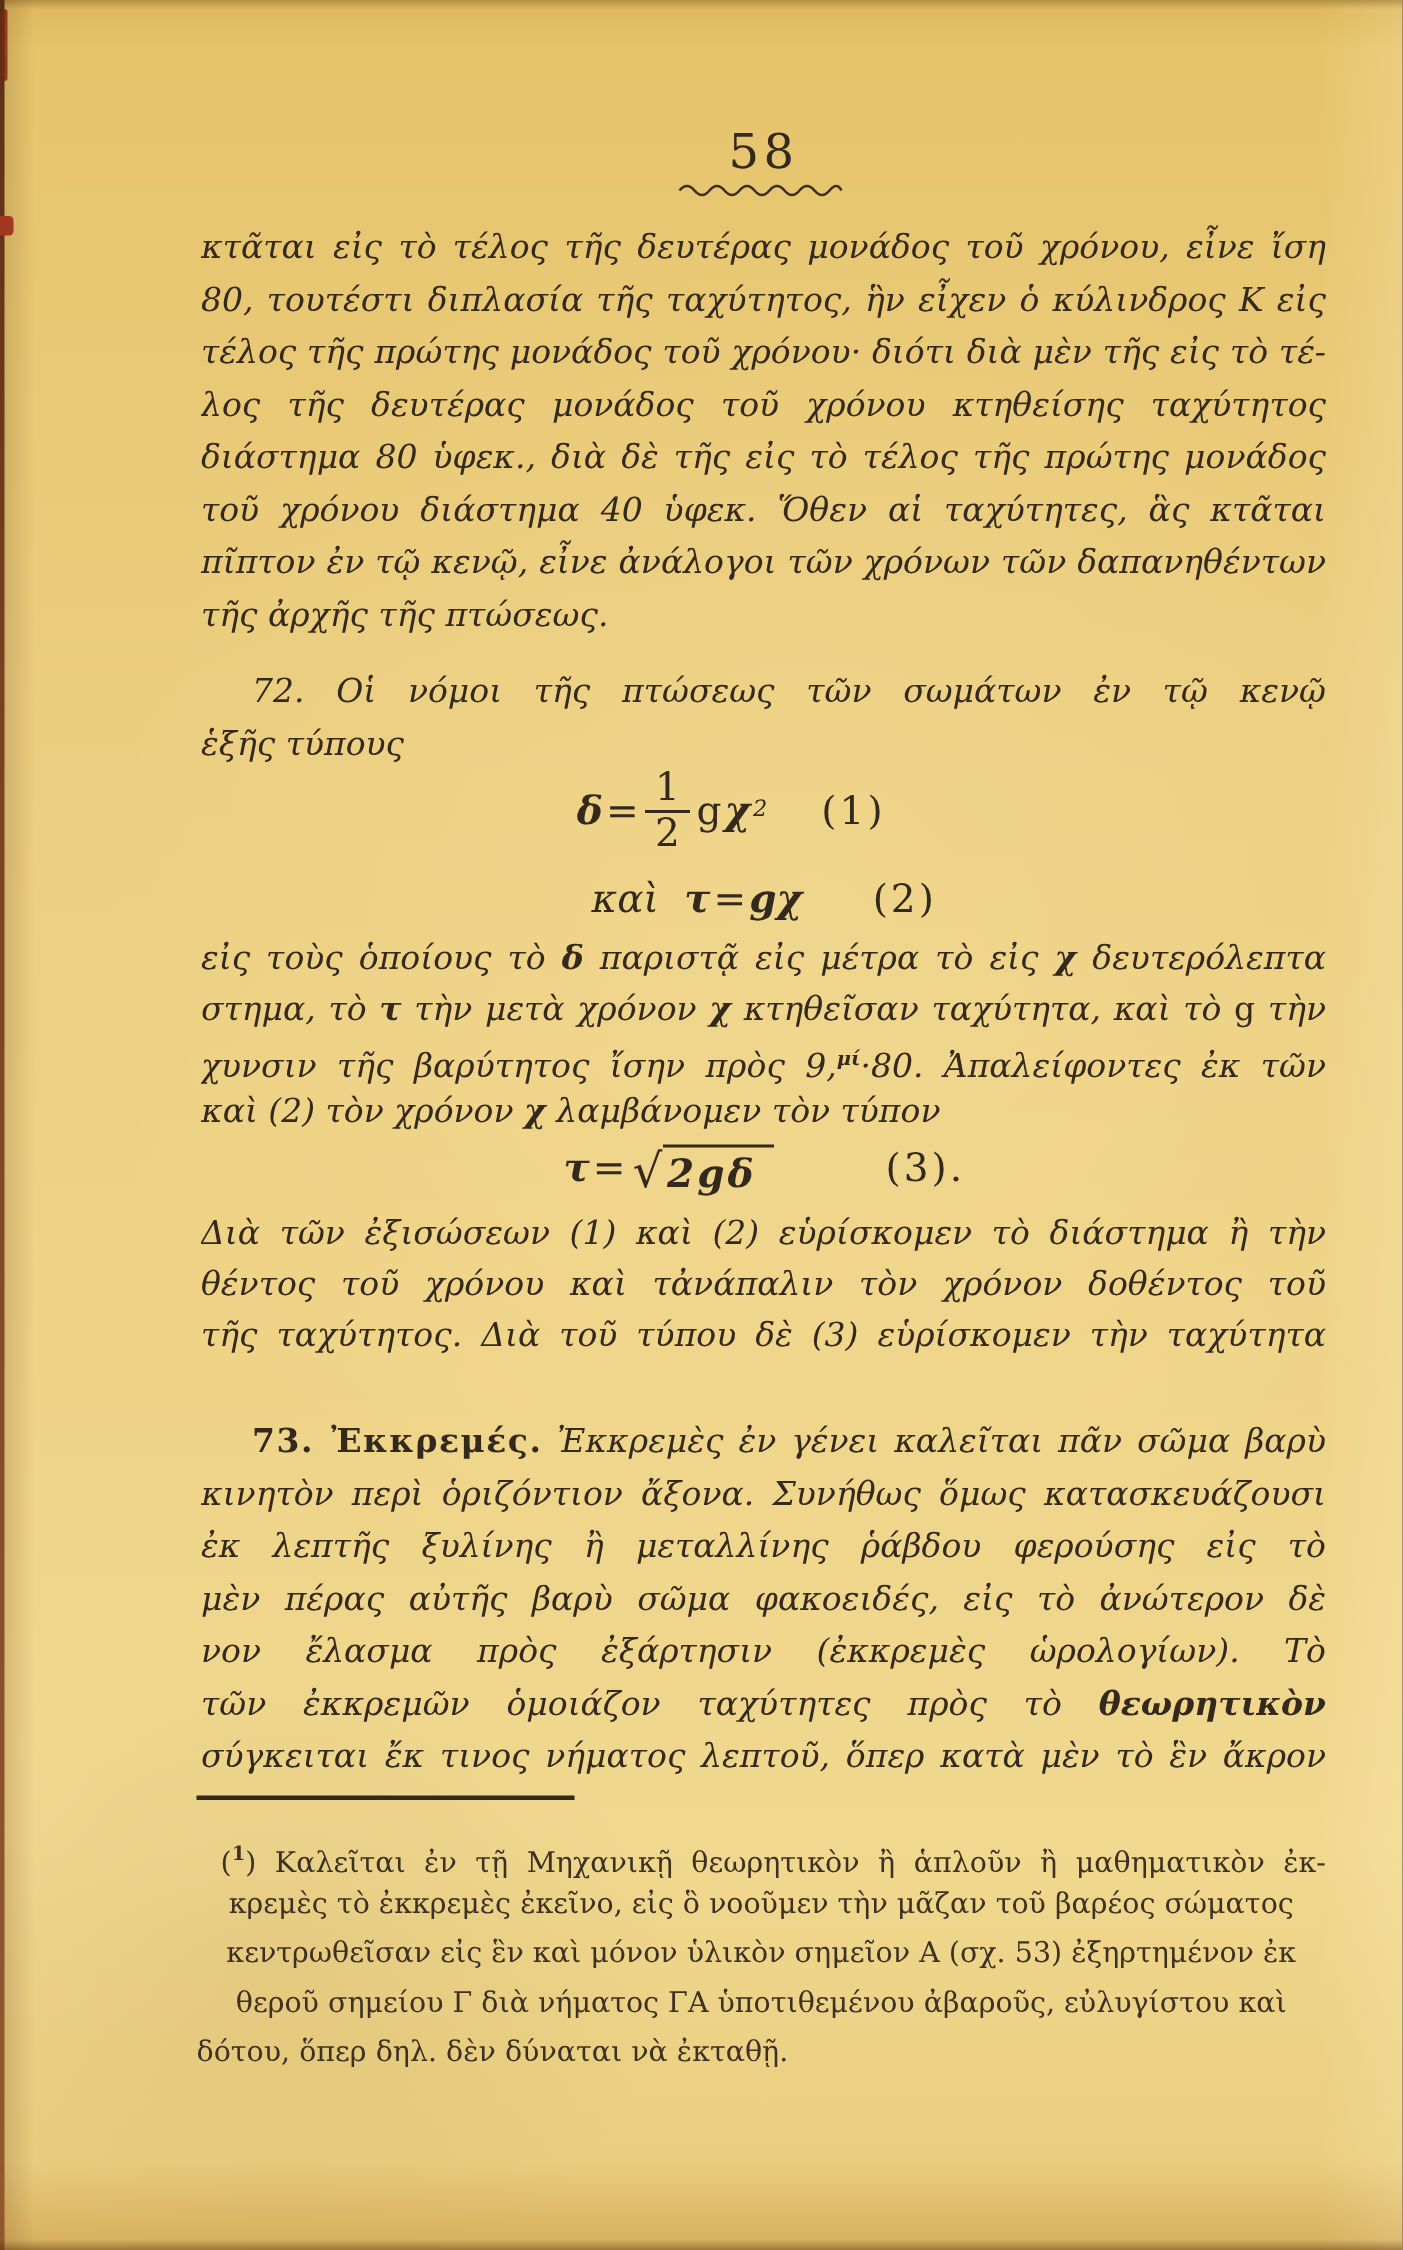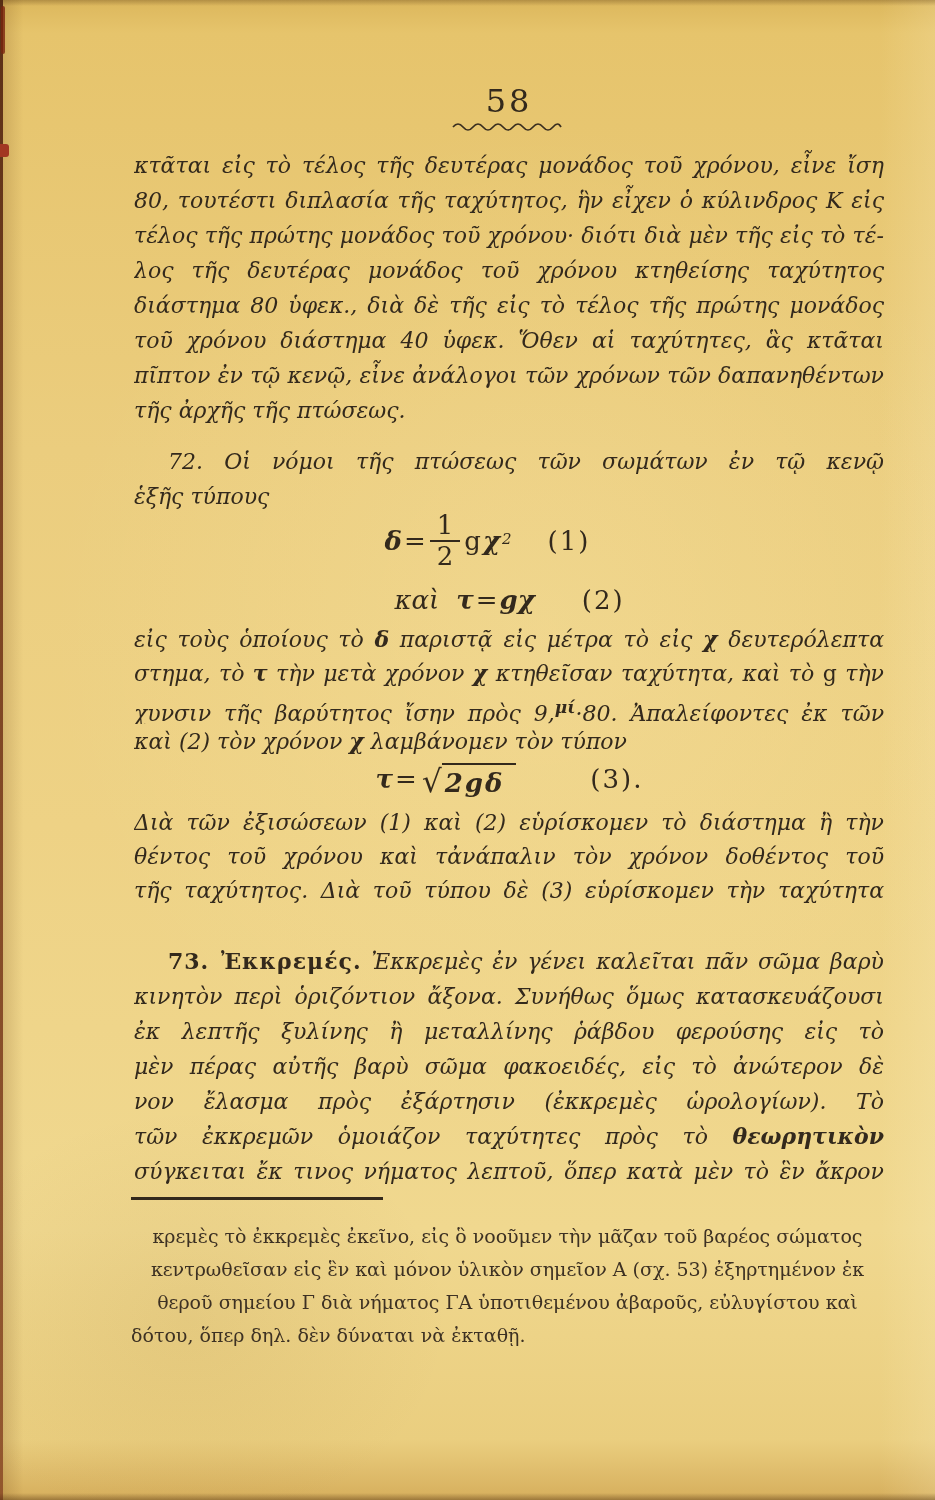--- a/index.html
+++ b/index.html
@@ -37,21 +37,21 @@
   .tline{height:35px;line-height:35px;font-size:22px;overflow:hidden;
     text-align:justify;text-align-last:justify;font-style:italic;white-space:normal;}
   .tline.a-l{text-align:left;text-align-last:left;}
   .tline.ind{padding-left:34px;}
   .lh34 .tline{height:34px;line-height:34px;}
 
   .seg-b{font-style:normal;font-weight:bold;letter-spacing:1px;margin-top:42px;}
   .seg-bi{font-style:italic;font-weight:bold;}
   .seg-g{font-style:normal;}
   .seg-sup{font-style:normal;font-weight:bold;font-size:13px;vertical-align:8px;}
-  .seg-supb{font-weight:bold;font-size:17px;vertical-align:8px;}
+  .seg-supb{font-weight:bold;font-size:13px;vertical-align:8px;}
 
   .equation{position:absolute;left:134px;width:750px;display:flex;
     align-items:center;justify-content:center;font-size:26px;font-style:italic;}
   .equation .sym{margin:0 1px;}
   .equation .rm{font-style:normal;}
   .equation .bi{font-weight:bold;}
   .frac{display:inline-flex;flex-direction:column;align-items:center;
     margin:0 3px;font-style:normal;line-height:1.05;}
   .frac .num{padding:0 7px 1px 7px;border-bottom:2px solid var(--ink);}
   .frac .den{padding-top:1px;}
@@ -154,18 +154,19 @@
       <div class="tline"><span>ἐκ λεπτῆς ξυλίνης ἢ μεταλλίνης ῥάβδου φερούσης εἰς τὸ κατώτερον</span></div>
       <div class="tline"><span>μὲν πέρας αὐτῆς βαρὺ σῶμα φακοειδές, εἰς τὸ ἀνώτερον δὲ χαλύβδι-</span></div>
       <div class="tline"><span>νον ἔλασμα πρὸς ἐξάρτησιν (ἐκκρεμὲς ὡρολογίων). Τὸ ἁπλούστατον δὲ</span></div>
       <div class="tline"><span>τῶν ἐκκρεμῶν ὁμοιάζον ταχύτητες πρὸς τὸ </span><span class="seg-bi">θεωρητικὸν ἐκκρεμὲς</span></div>
       <div class="tline"><span>σύγκειται ἔκ τινος νήματος λεπτοῦ, ὅπερ κατὰ μὲν τὸ ἓν ἄκρον προσ-</span></div>
     </div>
 
   <div class="fn-rule"></div>
 
   <div class="para footnote" style="top:1220px;left:131px;width:753px">
+      <div class="tline ind"><span>(</span><span class="seg-sup">1</span><span>) Καλεῖται ἐν τῇ Μηχανικῇ θεωρητικὸν ἢ ἁπλοῦν ἢ μαθηματικὸν ἐκ-</span></div>
       <div class="tline"><span>κρεμὲς τὸ ἐκκρεμὲς ἐκεῖνο, εἰς ὃ νοοῦμεν τὴν μᾶζαν τοῦ βαρέος  σώματος συγ-</span></div>
       <div class="tline"><span>κεντρωθεῖσαν εἰς ἓν καὶ μόνον ὑλικὸν σημεῖον Α (σχ.  53) ἐξηρτημένον ἐκ στα-</span></div>
       <div class="tline"><span>θεροῦ σημείου Γ διὰ νήματος ΓΑ ὑποτιθεμένου ἀβαροῦς, εὐλυγίστου καὶ  ἀνεν-</span></div>
       <div class="tline a-l"><span>δότου, ὅπερ δηλ. δὲν δύναται νὰ ἐκταθῇ.</span></div>
     </div>
 </div>
 
 </body></html>

